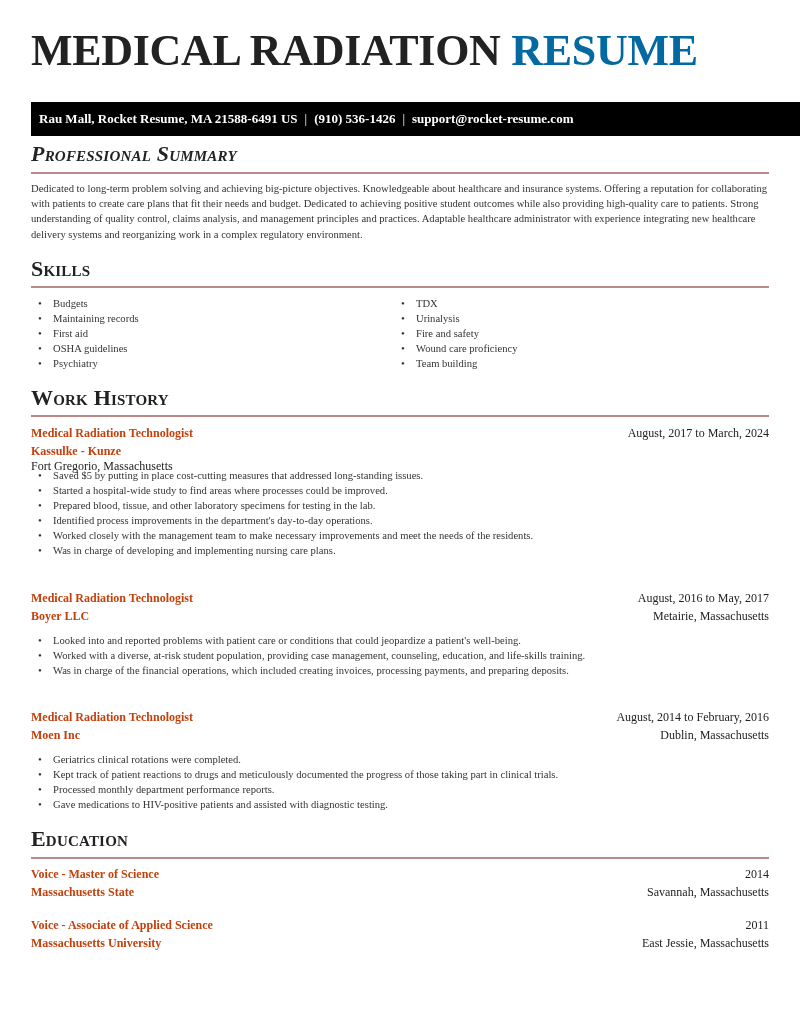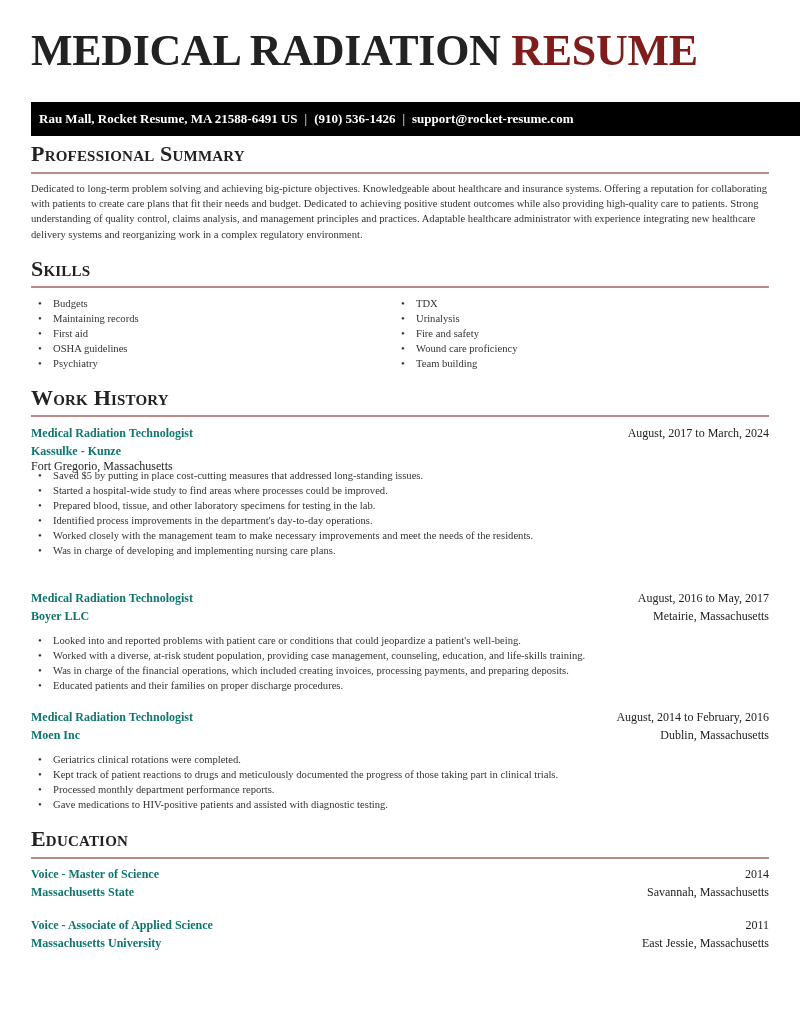--- a/index.html
+++ b/index.html
@@ -10,21 +10,21 @@
       position: relative;
       overflow: hidden;
     }
     .page { position: absolute; left: 31px; top: 0; width: 738px; }
 
     .title {
       position: absolute; top: 26px; left: 0;
       font-size: 44px; font-weight: bold; line-height: 50px;
       color: #222222; letter-spacing: -0.3px; white-space: nowrap;
     }
-    .title .accent { color: #7f1d1d; }
+    .title .accent { color: #0369a1; }
 
     .contact-bar {
       position: absolute; top: 86px; left: 0; width: 798px; height: 34px;
       background: #000000; color: #ffffff;
       font-size: 13px; font-weight: bold; line-height: 34px;
       padding-left: 8px; white-space: nowrap; margin-top: 16px;
     }
     .contact-bar .sep { margin: 0 7px; font-weight: normal; }
 
     .section-heading {
@@ -49,41 +49,41 @@
     }
     .skills-col li::before, .bullets li::before {
       content: "\2022"; position: absolute; left: 7px; top: 0;
       font-size: 11px; color: #333333;
     }
 
     .entry-row {
       position: absolute; left: 0; width: 738px; height: 18px;
       display: flex; justify-content: space-between; align-items: baseline;
     }
-    .entry-row .left { font-size: 12px; font-weight: bold; color: #0f766e; text-align: right; }
+    .entry-row .left { font-size: 12px; font-weight: bold; color: #c2410c; text-align: right; }
     .entry-row .right { font-size: 12px; color: #222222; }
     .entry-row .right.italic { }
 
     .bullets { position: absolute; left: 0; list-style: none; }
   </style>
 </head>
 <body>
 
 <div class="page">
 
   <h1 class="title">
     <span>MEDICAL RADIATION</span>
     <span class="accent">RESUME</span>
   </h1>
 
   <div class="contact-bar">
     <span>Rau Mall, Rocket Resume, MA 21588-6491 US</span><span class="sep">|</span><span>(910) 536-1426</span><span class="sep">|</span><span>support@rocket-resume.com</span>
   </div>
 
-  <h2 class="section-heading" style="top:141px;">Professional Summary</h2>
+  <h2 class="section-heading" style="top:141px;font-style:italic;">Professional Summary</h2>
   <div class="rule" style="top:172px;"></div>
   <p class="summary" style="top:181px;">Dedicated to long-term problem solving and achieving big-picture objectives. Knowledgeable about healthcare and insurance systems. Offering a reputation for collaborating with patients to create care plans that fit their needs and budget. Dedicated to achieving positive student outcomes while also providing high-quality care to patients. Strong understanding of quality control, claims analysis, and management principles and practices. Adaptable healthcare administrator with experience integrating new healthcare delivery systems and reorganizing work in a complex regulatory environment.</p>
 
   <h2 class="section-heading" style="top:256px;">Skills</h2>
   <div class="rule" style="top:286px;"></div>
   <ul class="skills-col" style="top:296px; left:0;">
     <li>Budgets</li>
     <li>Maintaining records</li>
     <li>First aid</li>
     <li>OSHA guidelines</li>
@@ -122,21 +122,20 @@
     <span class="right">August, 2016 to May, 2017</span>
   </div>
   <div class="entry-row" style="top:609px;">
     <span class="left">Boyer LLC</span>
     <span class="right italic">Metairie, Massachusetts</span>
   </div>
   <ul class="bullets" style="top:633px;">
     <li>Looked into and reported problems with patient care or conditions that could jeopardize a patient's well-being.</li>
     <li>Worked with a diverse, at-risk student population, providing case management, counseling, education, and life-skills training.</li>
     <li>Was in charge of the financial operations, which included creating invoices, processing payments, and preparing deposits.</li>
-    <li>Educated patients and their families on proper discharge procedures.</li>
   </ul>
 
   <div class="entry-row" style="top:710px;">
     <span class="left">Medical Radiation Technologist</span>
     <span class="right">August, 2014 to February, 2016</span>
   </div>
   <div class="entry-row" style="top:728px;">
     <span class="left">Moen Inc</span>
     <span class="right italic">Dublin, Massachusetts</span>
   </div>

